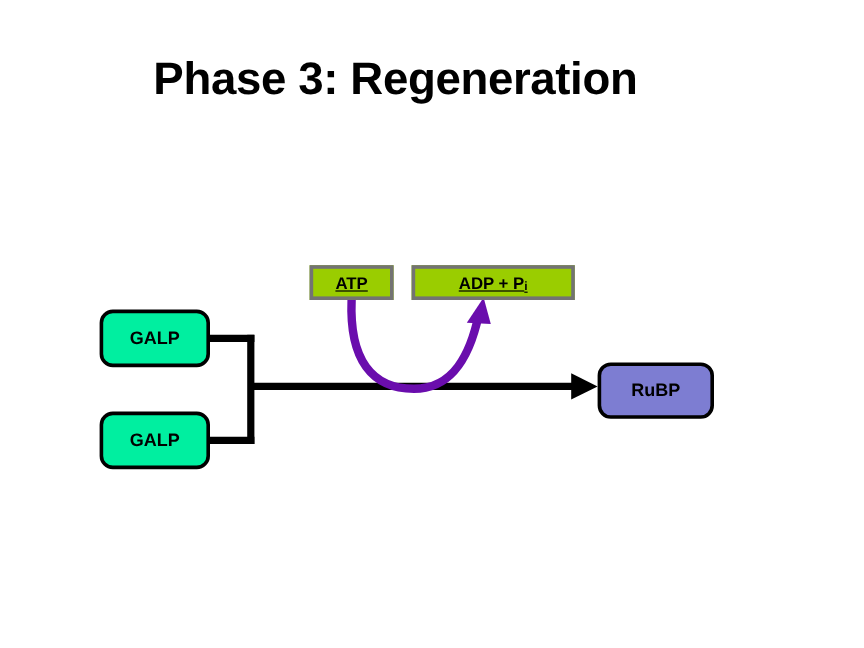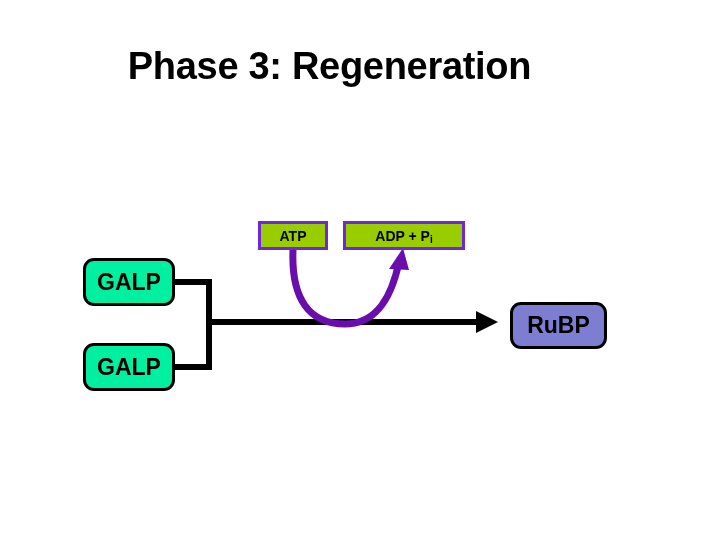--- a/index.html
+++ b/index.html
@@ -42,39 +42,40 @@
     align-items: center;
     justify-content: center;
     color: #000000;
     text-align: center;
     line-height: 1;
   }
 
   
   .cofactor-box {
     background: #9acd00;
-    border: 3px solid #6d28d9;
+    border: 3px solid #737373;
     font-size: 14px;
     font-weight: bold;
+    text-decoration: underline;
   }
   #atp-box   { left: 258px; top: 221px; width: 70px;  height: 29px; }
-  #adp-box   { left: 343px; top: 221px; width: 122px; height: 29px; }
+  #adp-box   { left: 343px; top: 221px; width: 136px; height: 29px; }
 
   
   .rounded-box {
     border: 3px solid #000000;
     border-radius: 11px;
-    font-size: 23px;
+    font-size: 15px;
     font-weight: bold;
   }
   .galp-box { background: #00efa0; }
   #galp-box-1 { left: 83px;  top: 258px; width: 92px; height: 48px; }
   #galp-box-2 { left: 83px;  top: 343px; width: 92px; height: 48px; }
   #rubp-box   { left: 498px; top: 302px; width: 97px; height: 47px;
-                background: #7d7dd2; margin-left: 12px; }
+                background: #7d7dd2; }
 
   
   .sub {
     font-size: 10px;
     vertical-align: sub;
     line-height: 1;
     position: relative;
     top: 4px;
   }
 

